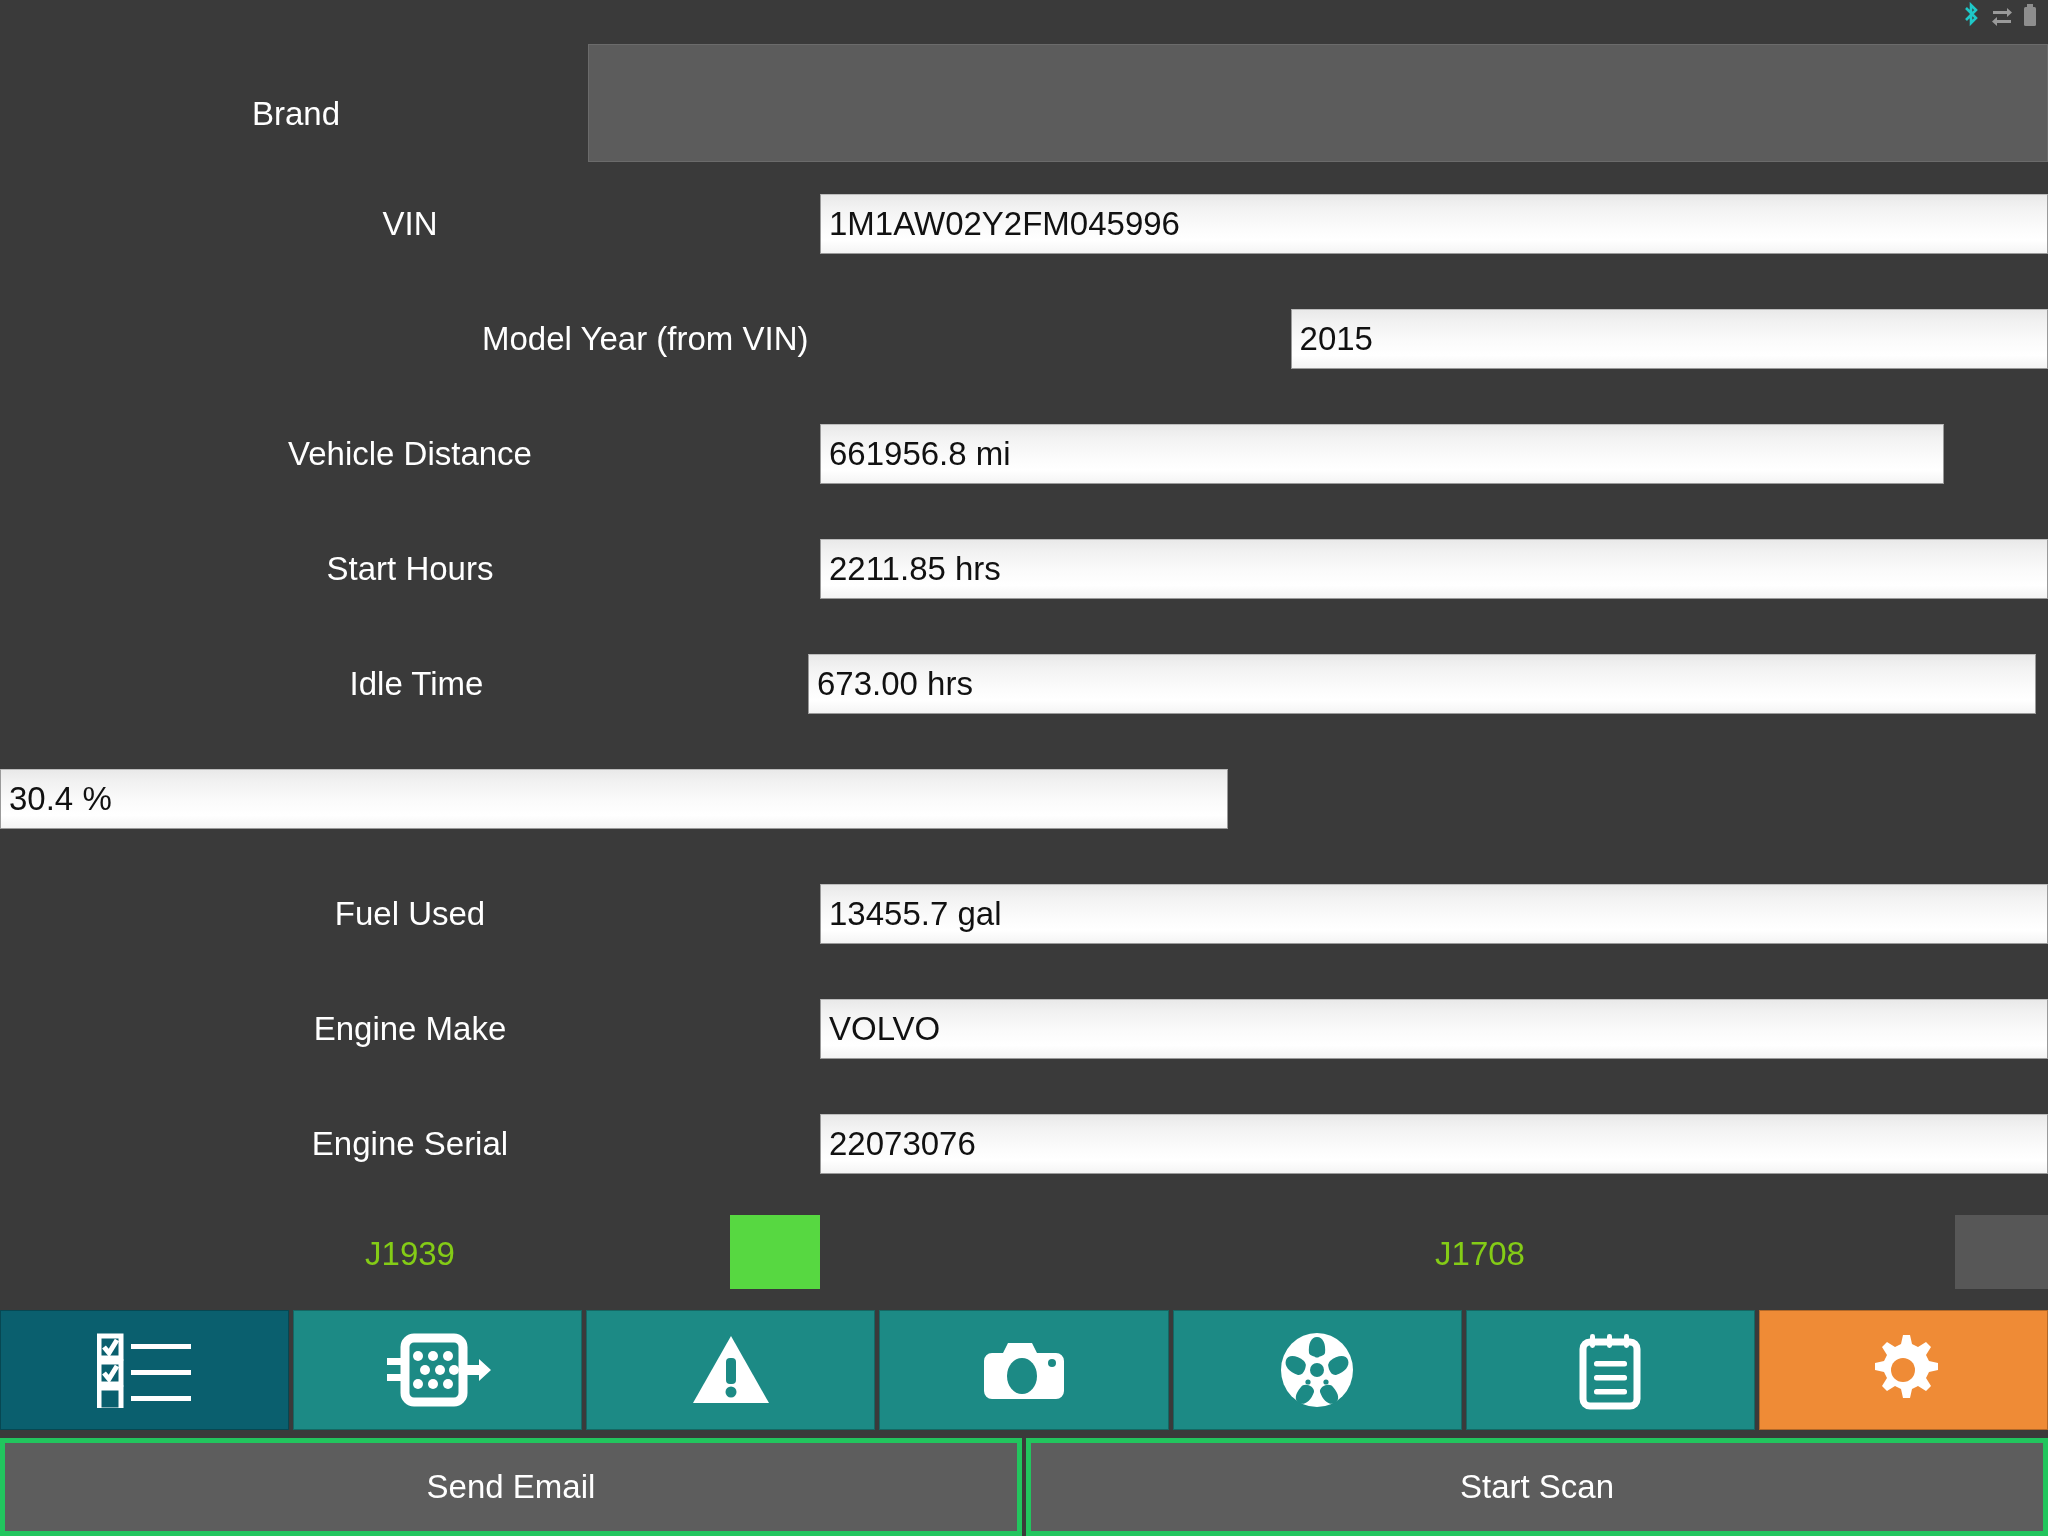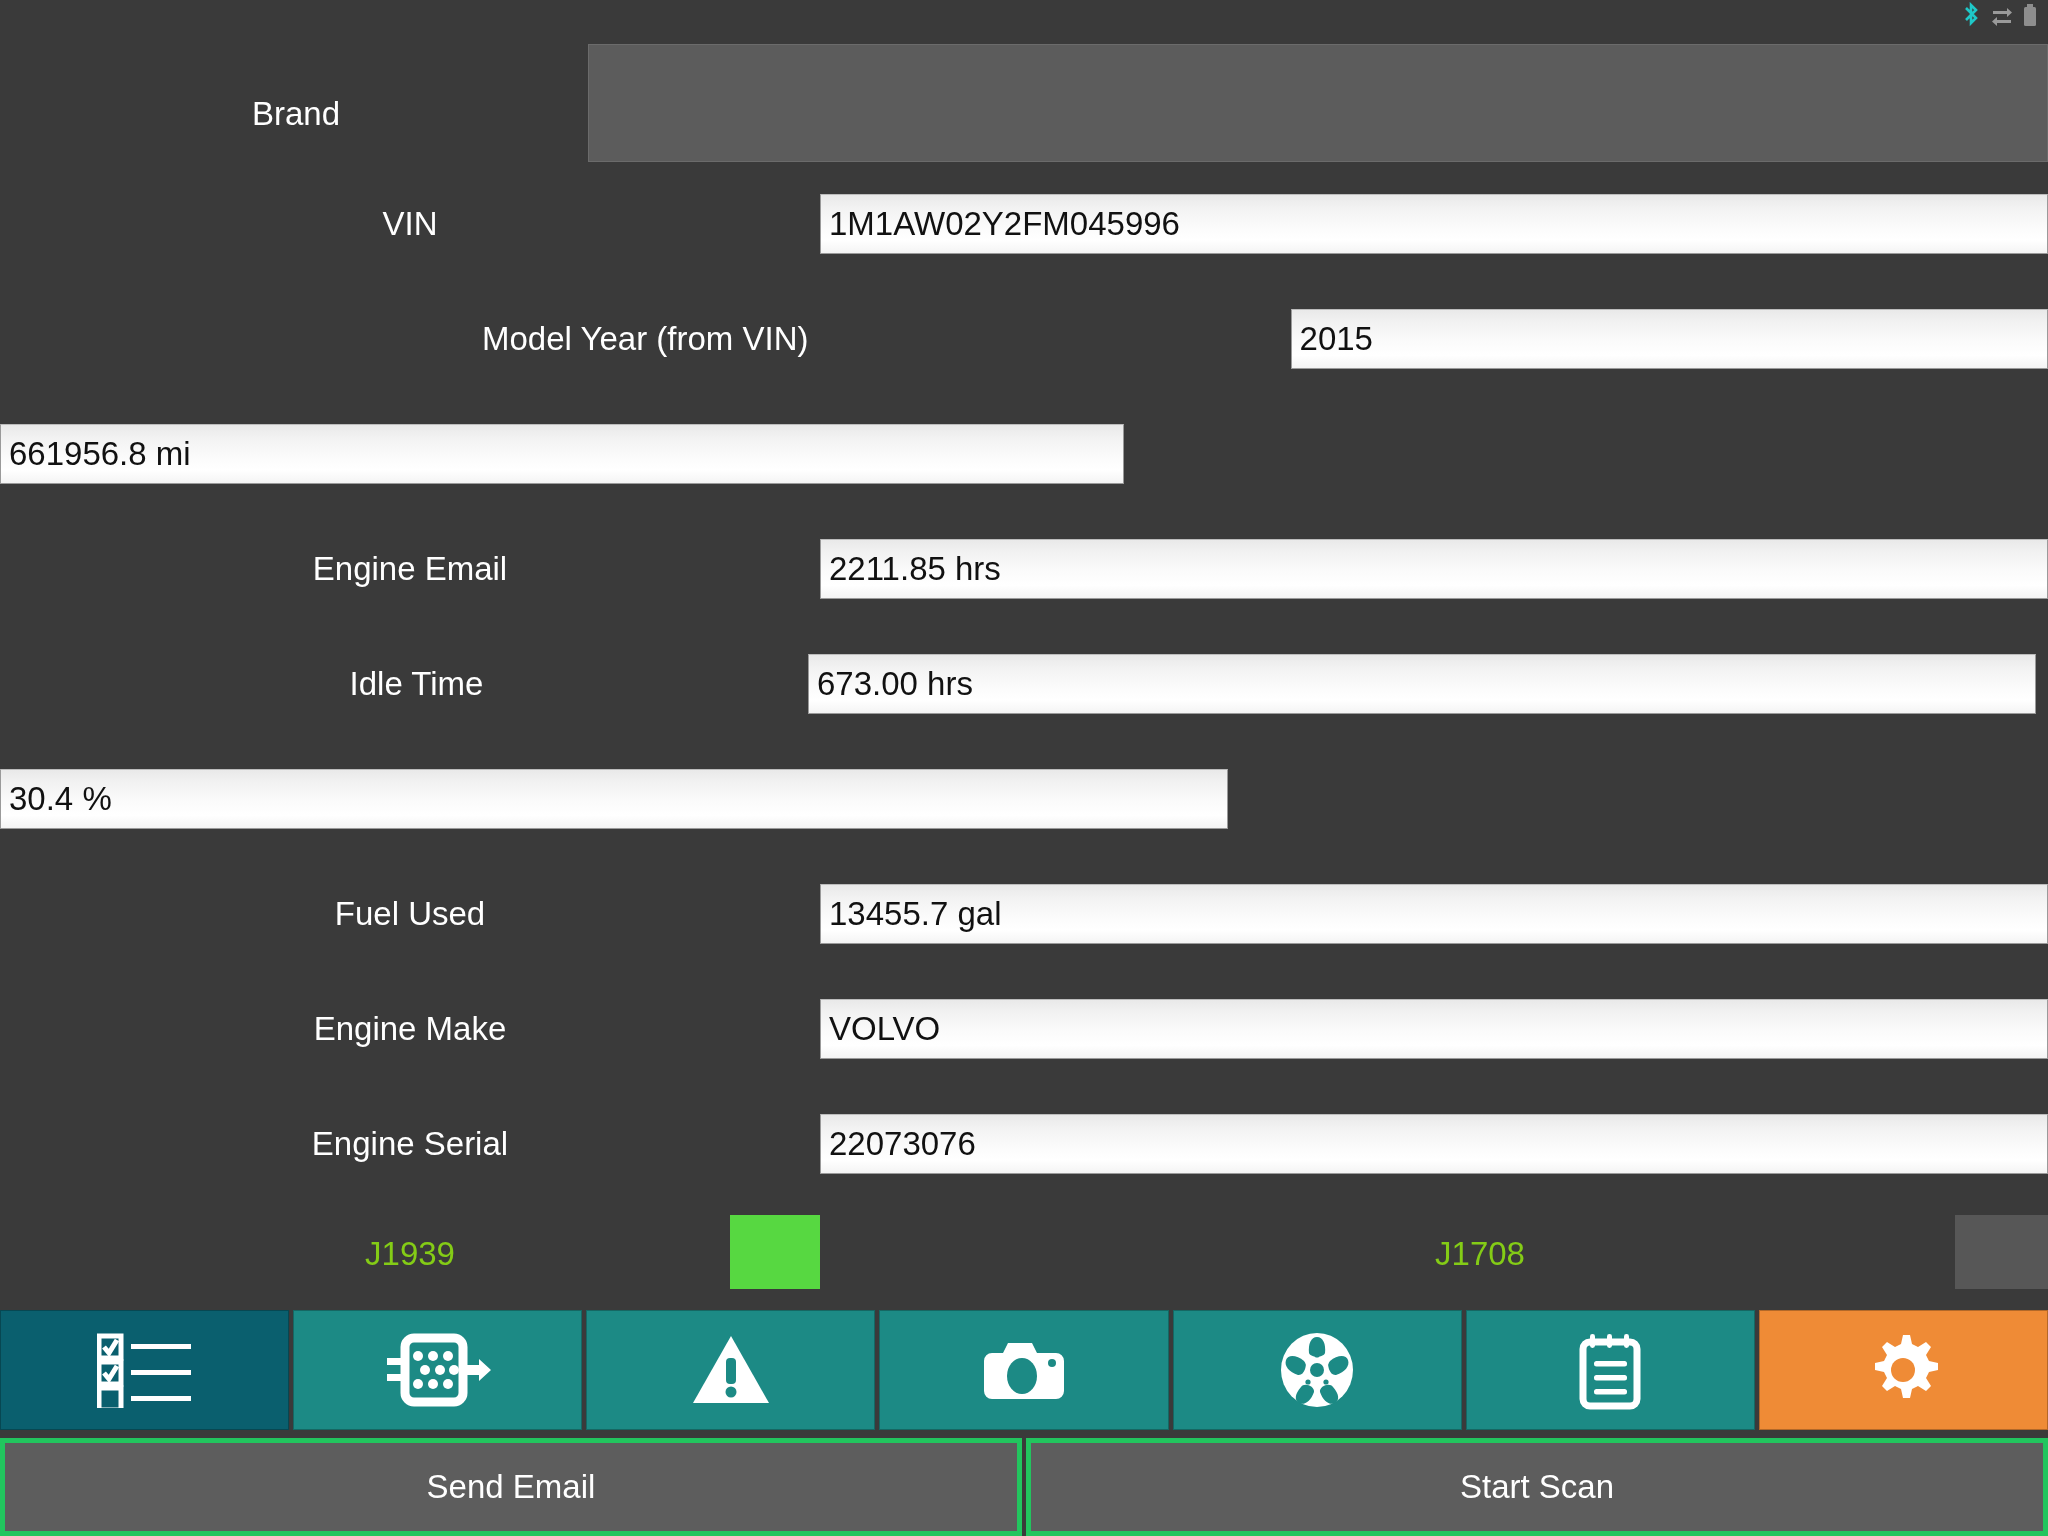--- a/index.html
+++ b/index.html
@@ -191,25 +191,26 @@
       <div class="label" style="width:820px;">VIN</div>
       <div class="field" style="width:1228px;">1M1AW02Y2FM045996</div>
     </div>
 
     <div class="row" style="top:260px;height:90px;">
       <div class="label" style="width:1345px;">Model Year (from VIN)</div>
       <div class="field" style="width:789px;">2015</div>
     </div>
 
     <div class="row" style="top:375px;height:90px;">
+      <div class="label" style="width:820px;">Vehicle Distance</div>
       <div class="field" style="width:1124px;">661956.8 mi</div>
     </div>
 
     <div class="row" style="top:490px;height:90px;">
-      <div class="label" style="width:820px;">Engine Email</div>
+      <div class="label" style="width:820px;">Start Hours</div>
       <div class="field" style="width:1228px;">2211.85 hrs</div>
     </div>
 
     <div class="row" style="top:605px;height:90px;">
       <div class="label" style="width:808px;padding-left:25px;">Idle Time</div>
       <div class="field" style="width:1228px;">673.00 hrs</div>
     </div>
 
     <div class="row" style="top:720px;height:90px;">
       <div class="field" style="width:1228px;">30.4 %</div>

